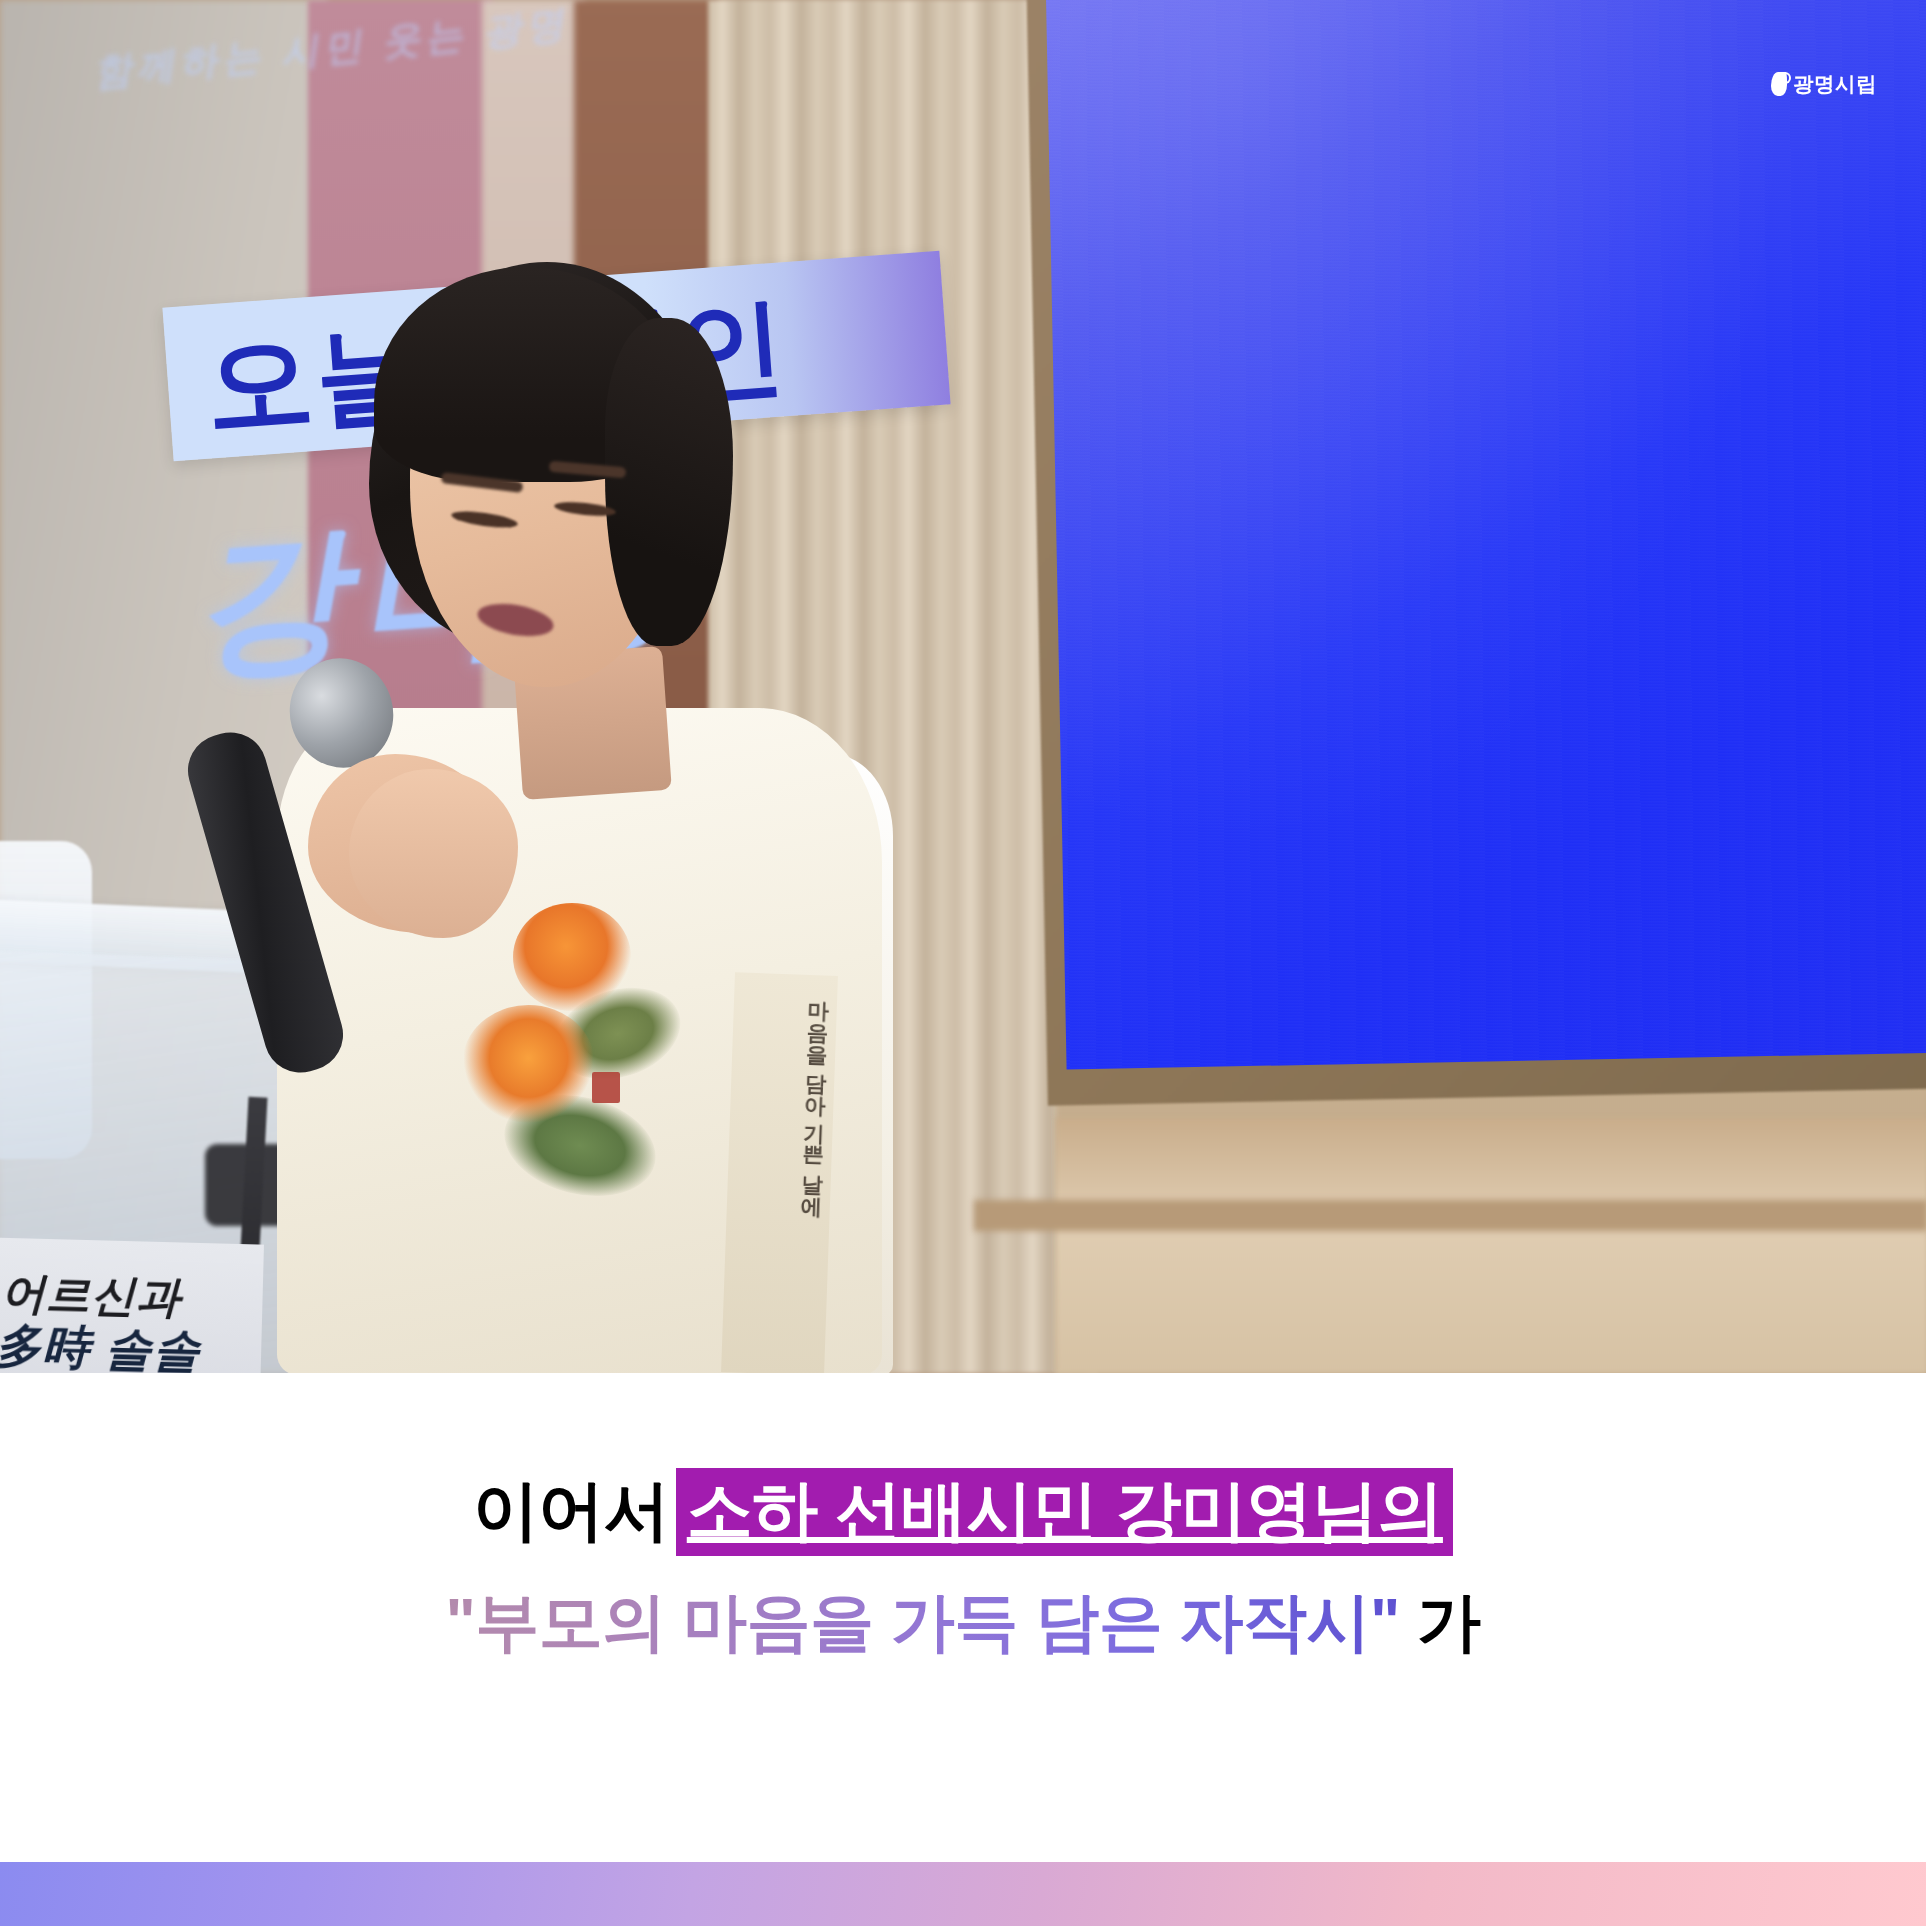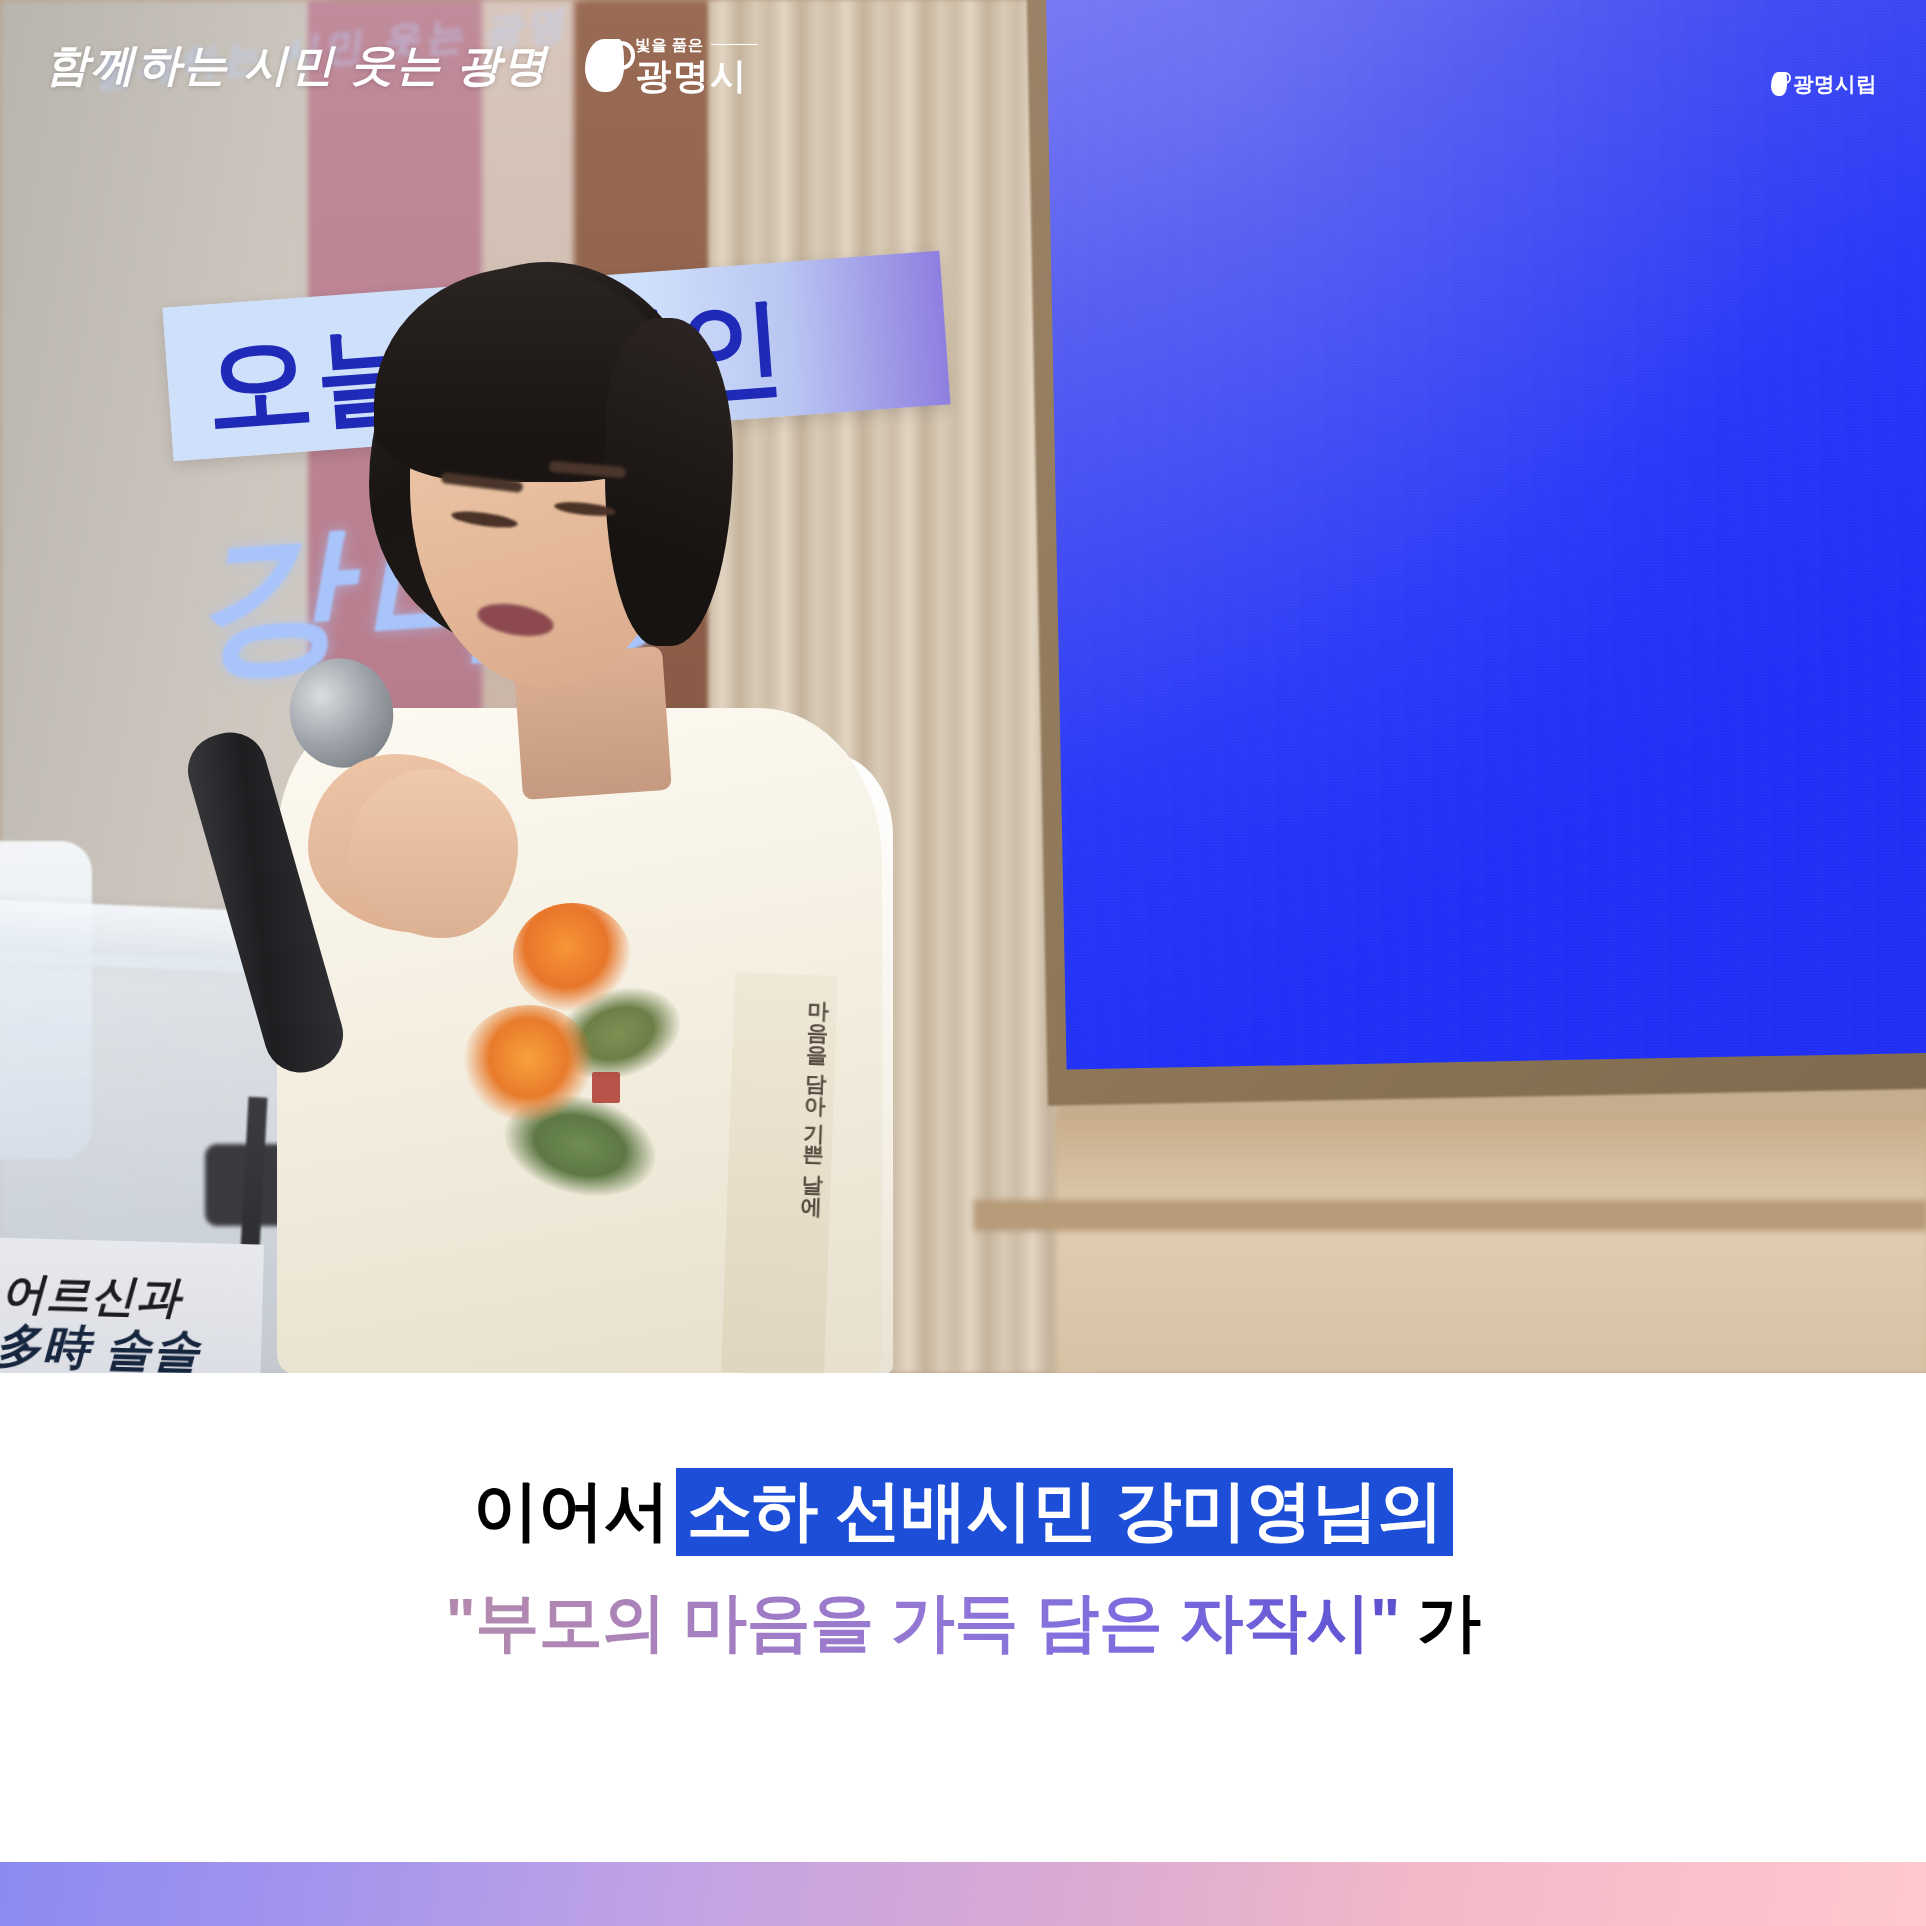--- a/index.html
+++ b/index.html
@@ -436,26 +436,27 @@
     font-weight: 800;
     line-height: 1;
   }
   .cap-line1 {
     margin-top: 95px;
     font-size: 66px;
     color: #000000;
     letter-spacing: -0.5px;
   }
   .hl {
-    background: #1d4ed8;
+    background: #a21caf;
     color: #ffffff;
     padding: 9.2px 10.3px 13.3px 10.3px;
     margin-left: 7.2px;
     display: inline-block;
     line-height: 1;
+    text-decoration: underline;
   }
   .cap-line2 {
     margin-top: 34px;
     font-size: 64px;
     color: #000000;
     letter-spacing: -0.5px;
   }
   .grad {
     background: linear-gradient(90deg,
        #b38aac 0%, #ae85b6 16%, #a07cc6 34%, #9176d6 52%, #7c6cdf 72%, #5d51d1 100%);
@@ -541,33 +542,20 @@
     <div class="fig-brow-l"></div>
     <div class="fig-brow-r"></div>
     <div class="fig-eye-l"></div>
     <div class="fig-eye-r"></div>
     <div class="fig-mouth"></div>
     <div class="mic-body"></div>
     <div class="mic-head"></div>
     <div class="fig-hand"></div>
     <div class="fig-hand2"></div>
 
-    <div class="logo-left">
-      <div class="slogan-script">함께하는 시민 웃는 광명</div>
-      <div class="gm-logo">
-        <div class="gm-mark"></div>
-        <div class="gm-texts">
-          <div class="gm-small">
-            <span>빛을 품은</span>
-            <span class="gm-rule"></span>
-          </div>
-          <div class="gm-big">광명시</div>
-        </div>
-      </div>
-    </div>
 
     <div class="logo-right">
       <div class="sw-small">
         <span class="sw-mark"></span>
         <span>광명시립</span>
       </div>
     </div>
 
   </div>
 

